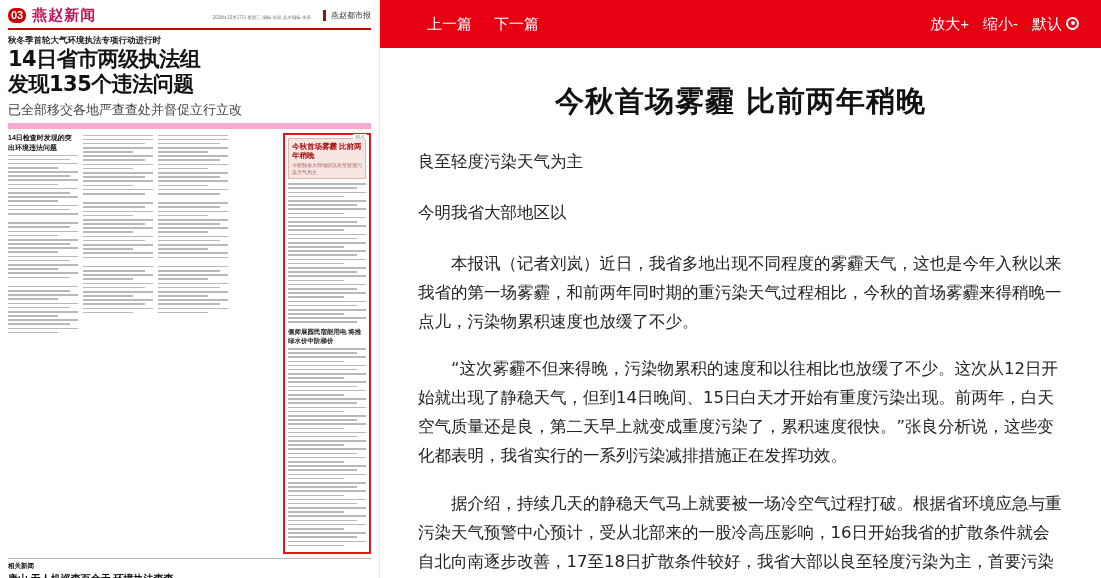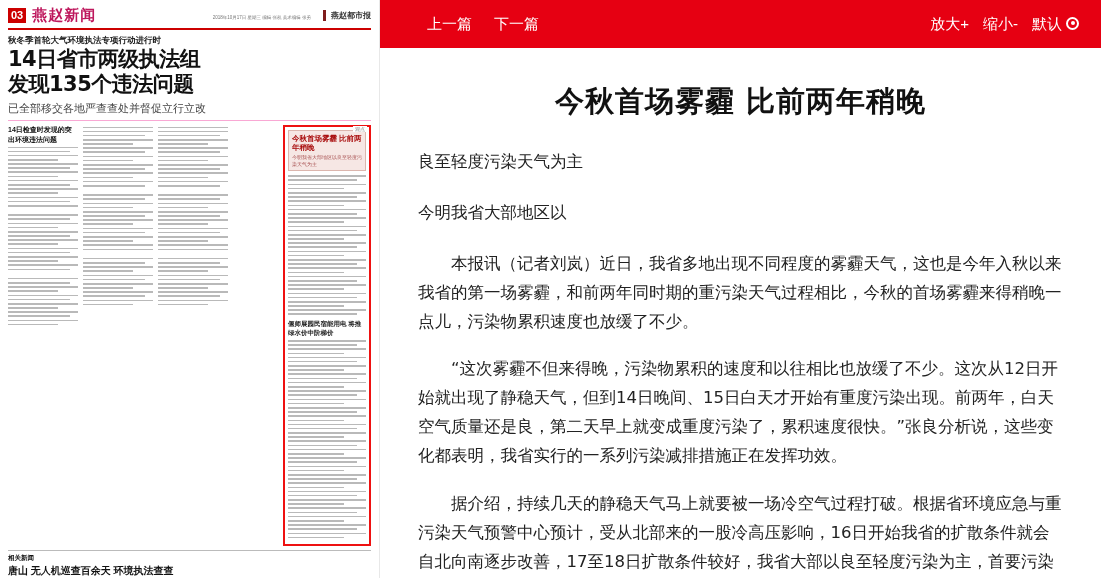--- a/index.html
+++ b/index.html
@@ -21,44 +21,44 @@
     border-right: 1px solid #e8e8e8;
     padding: 6px 8px 0 8px;
   }
   .paper-masthead {
     display: flex; align-items: center; gap: 6px;
     border-bottom: 2px solid #c00;
     padding-bottom: 3px;
   }
   .masthead-num {
     background: #c00; color: #fff; font-weight: bold;
-    font-size: 11px; padding: 1px 3px; line-height: 1.1;
+    font-size: 11px; padding: 1px 3px; line-height: 1.1; border-radius: 7px;
   }
   .masthead-title {
     color: #be185d; font-weight: bold; font-size: 15px;
     letter-spacing: 1px; font-family: "DejaVu Sans", sans-serif;
   }
   .masthead-meta {
     margin-left: auto; font-size: 4.5px; color: #777; white-space: nowrap;
     transform: translateY(2px);
   }
   .masthead-logo {
-    font-size: 8px; color: #333; font-weight: bold; margin-left: 6px;
+    font-size: 8px; color: #333; font-weight: normal; margin-left: 6px;
     border-left: 3px solid #7f1d1d; padding-left: 5px;
   }
   .paper-kicker {
     font-size: 8.5px; color: #222; margin: 5px 0 0 0; font-weight: bold;
   }
   .paper-headline {
     font-size: 21px; line-height: 1.18; font-weight: bold; color: #111;
     font-family: "DejaVu Sans", sans-serif; letter-spacing: -0.5px;
   }
   .paper-subhead {
-    font-size: 11px; color: #444; margin: 4px 0 4px 0;
-    border-bottom: 1px solid #f9a8d4; padding-bottom: 4px;
+    font-size: 13px; color: #444; margin: 4px 0 4px 0;
+    border-bottom: 6px solid #f9a8d4; padding-bottom: 4px;
   }
   .paper-body { display: flex; gap: 5px; }
   .paper-cols { display: flex; gap: 5px; flex: 1; }
   .col { width: 70px; }
   .col-head {
     font-size: 7px; font-weight: bold; color: #111; margin-bottom: 3px;
     border-bottom: 1px solid #bbb; padding-bottom: 2px;
   }
   .faux-lines { display: block; }
   .faux-lines i {

